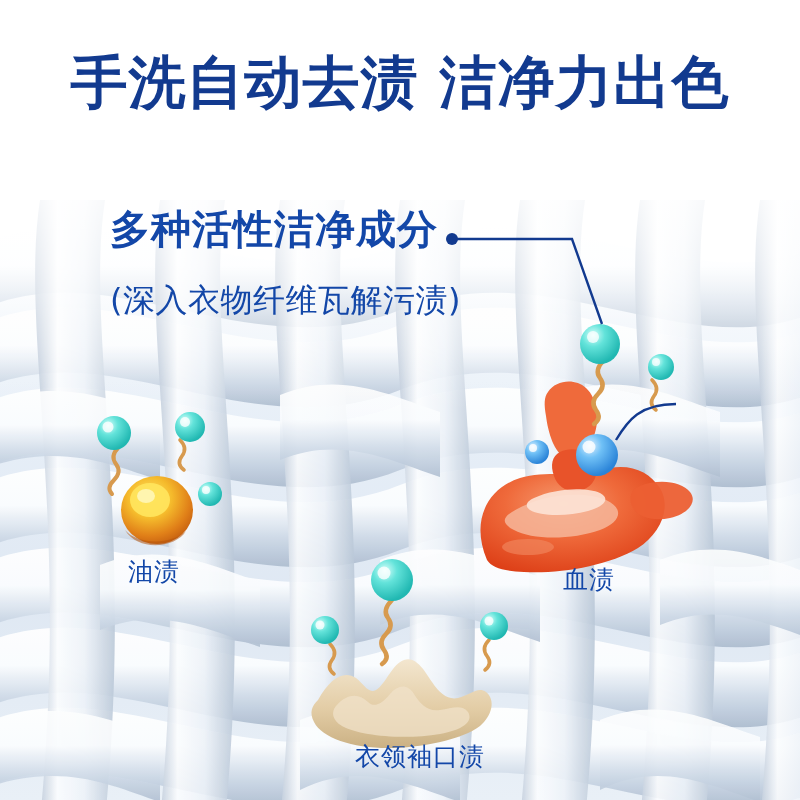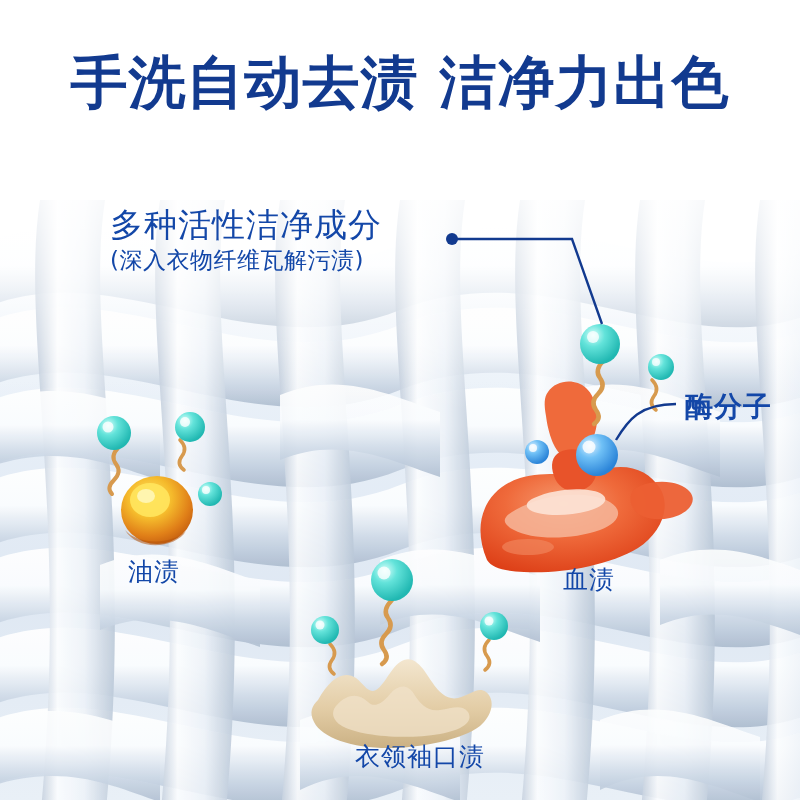--- a/index.html
+++ b/index.html
@@ -34,29 +34,29 @@
   }
 
   
   .sub-block {
     position: absolute;
     top: 205px;
     left: 110px;
     width: 420px;
   }
   .sub-title {
-    font-size: 33px;
-    font-weight: normal;
+    font-size: 40px;
+    font-weight: bold;
     color: #1347a8;
     letter-spacing: 1px;
     line-height: 1.2;
   }
   .sub-note {
-    margin-top: 0;
-    font-size: 23px;
+    margin-top: 26px;
+    font-size: 32px;
     color: #1347a8;
     letter-spacing: 0.5px;
   }
 
   
   .label {
     position: absolute;
     color: #1347a8;
     font-size: 25px;
     letter-spacing: 1px;
@@ -274,18 +274,17 @@
     </g>
   </svg>
 
   <div class="headline">手洗自动去渍 洁净力出色</div>
 
   <div class="sub-block">
     <div class="sub-title">多种活性洁净成分</div>
     <div class="sub-note">(深入衣物纤维瓦解污渍)</div>
   </div>
 
-  <div class="label label-enzyme">酶分子</div>
   <div class="label label-oil">油渍</div>
   <div class="label label-blood">血渍</div>
   <div class="label label-collar">衣领袖口渍</div>
 
 </div>
 
 </body></html>

